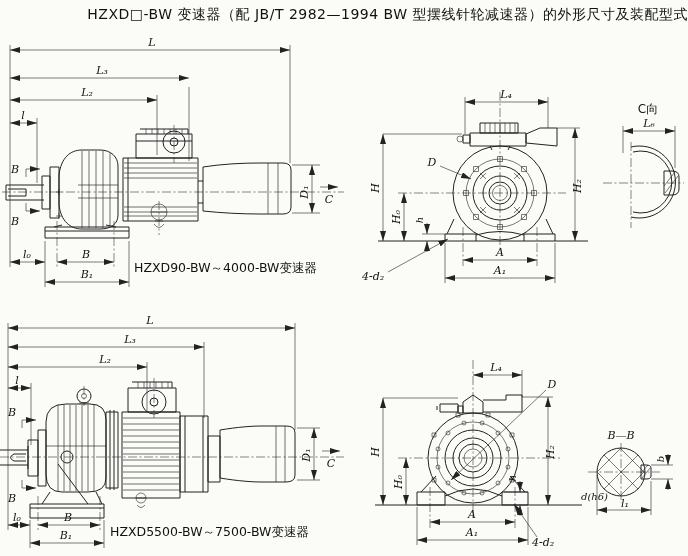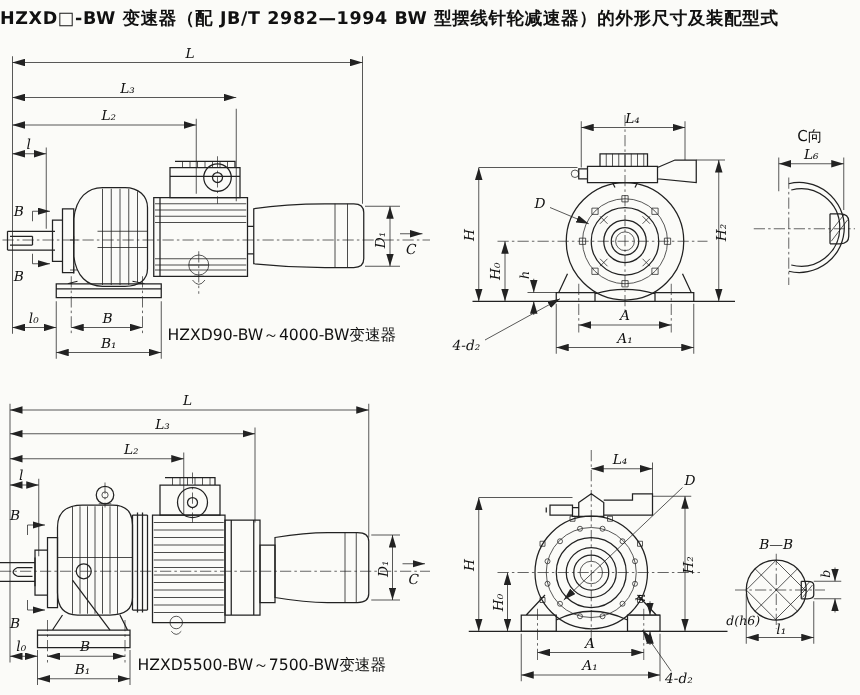--- a/index.html
+++ b/index.html
@@ -1,19 +1,19 @@
 <!DOCTYPE html>
 <html><head>
 <meta charset="utf-8">
 <style>
   html,body{margin:0;padding:0;background:#e8e8e8;}
   #page{position:relative;width:688px;height:556px;background:#fbfbf8;overflow:hidden;
         font-family:"DejaVu Sans",sans-serif;}
-  #title{position:absolute;top:6px;left:0;width:688px;text-align:left;
-         font-size:14px;font-weight:bold;color:#111;letter-spacing:.5px;}
+  #title{position:absolute;top:6px;left:0;width:688px;text-align:right;
+         font-size:14px;font-weight:normal;color:#111;letter-spacing:.5px;}
   .drw{position:absolute;overflow:visible;}
   .ln{stroke:#222;fill:none;stroke-width:1;}
   .tn{stroke:#222;fill:none;stroke-width:.6;}
   .fin{stroke:#222;fill:none;stroke-width:.65;}
   .cl{stroke:#222;fill:none;stroke-width:.55;stroke-dasharray:9 2.5 2 2.5;}
   .lbl{font:italic 11px "DejaVu Serif",serif;fill:#111;}
   .lbls{font:italic 10px "DejaVu Serif",serif;fill:#111;}
   .cjk{font:12px "DejaVu Sans",sans-serif;fill:#111;}
   .cap{font:12.5px "DejaVu Sans",sans-serif;fill:#111;}
   .mid{text-anchor:middle;}

